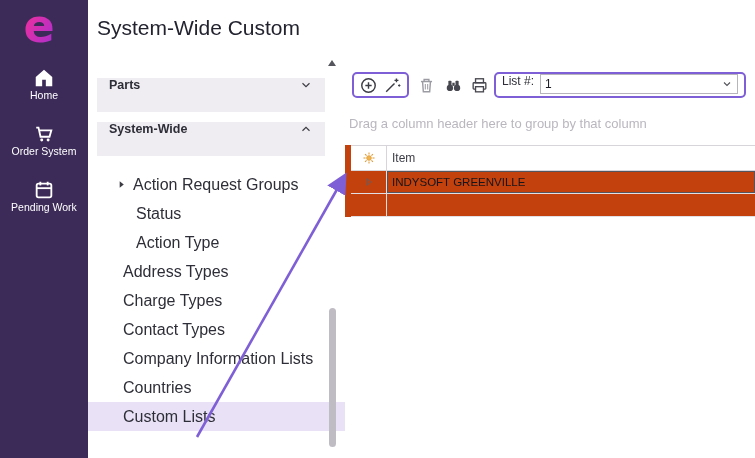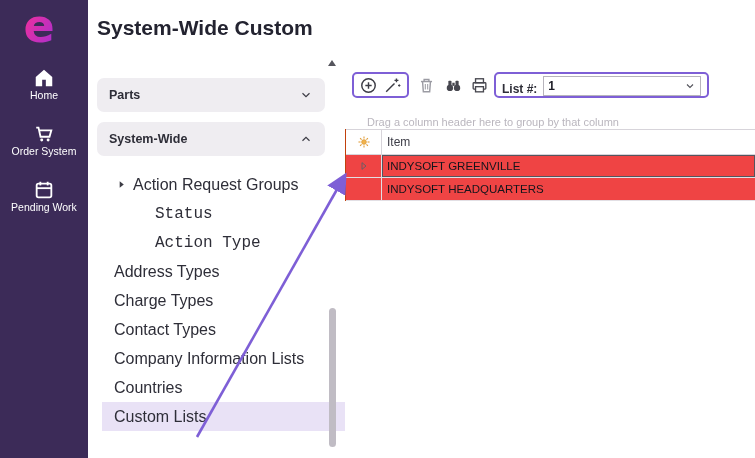--- a/index.html
+++ b/index.html
@@ -15,35 +15,35 @@
 
   
   .sidebar { position:absolute; left:0; top:0; width:88px; height:458px; background:#3c2b58; }
   .logo { position:absolute; left:16px; top:2px; width:46px; height:50px; }
   .nav { position:absolute; top:56px; left:0; width:88px; display:flex; flex-direction:column; }
   .nav-item { height:56px; display:flex; flex-direction:column; align-items:center; justify-content:center; cursor:pointer; }
   .nav-icon { width:22px; height:22px; }
   .nav-label { color:#ffffff; font-size:10.5px; white-space:nowrap; }
 
   
-  .page-title { position:absolute; left:97px; top:16px; font-size:21px; font-weight:700; color:#232330; }
+  .page-title { position:absolute; left:97px; top:16px; font-size:21px; font-weight:400; color:#232330; }
 
   
   .left-panel { position:absolute; left:88px; top:58px; width:257px; height:400px; }
   .acc-header {
-    position:absolute; left:9px; width:228px; height:34px; background:#efedf1; border-radius:7px;
-    display:flex; align-items:center; justify-content:space-between; padding:0 12px;
+    position:absolute; left:9px; width:228px; height:34px; background:#efedf1; border-radius:0;
+    display:flex; align-items:flex-start; justify-content:space-between; padding:0 12px;
     font-size:12.5px; font-weight:700; color:#2e2e38; cursor:pointer;
   }
   .acc-parts { top:20px; } .acc-sys { top:64px; }
   .acc-chevron { width:14px; height:14px; }
   .tree { position:absolute; left:0; top:112px; width:257px; }
   .tree-item { height:29px; font-size:16px; color:#2e2e38; cursor:pointer; display:flex; align-items:center; }
-  .ind1 { padding-left:12px;margin-left:14px; }
-  .ind2 { padding-left:67px;font-family:Liberation Mono, monospace; }
+  .ind1 { padding-left:35px; }
+  .ind2 { padding-left:48px; }
   .ind2c { padding-left:28px; }
   .tree-item.selected { background:#e9e2f6; }
   .tree-chevron { width:11px; height:11px; margin-right:6px; }
 
   
   .panel-scrollbar { position:absolute; right:8px; top:0; width:9px; height:400px; }
   .sb-up { position:absolute; top:2px; left:0; width:0; height:0;
            border-left:4.5px solid transparent; border-right:4.5px solid transparent; border-bottom:6px solid #55555d; }
   .sb-thumb { position:absolute; top:250px; left:1px; width:7px; height:139px; background:#c0bcc4; border-radius:4px; cursor:grab; }
 
@@ -53,36 +53,36 @@
   .toolbar { position:absolute; top:14px; left:0; width:410px; height:28px; }
   .tb-group1 {
     position:absolute; left:7px; top:0; width:57px; height:26px;
     border:2px solid #7e5fd6; border-radius:5px;
     display:flex; align-items:center; justify-content:space-evenly;
   }
   .tb-btn { width:19px; height:19px; cursor:pointer; }
   .tb-free { position:absolute; top:4px; }
   .pos-trash { left:72px; } .pos-find { left:99px; } .pos-print { left:125px; }
   .tb-group2 {
-    position:absolute; left:149px; top:0; width:215px; height:26px;
+    position:absolute; left:149px; top:0; width:252px; height:26px;
     border:2px solid #7e5fd6; border-radius:5px;
-    display:flex; align-items:flex-end; padding:0 6px; gap:6px;font-weight:bold;
+    display:flex; align-items:flex-start; padding:0 6px; gap:6px;
   }
   .list-label { font-size:12px; color:#2e2e38; white-space:nowrap; }
   .combo { flex:1; height:20px; background:#fff; border:1px solid #b7b4bc; display:flex; align-items:center; padding:0 4px; cursor:pointer; }
   .combo-value { flex:1; font-size:12px; color:#1d1d26; }
   .combo-chevron { width:12px; height:12px; }
 
-  .group-hint { position:absolute; left:22px; top:58px; font-size:11px; color:#bab6be; }
-
-  .grid { position:absolute; left:0; top:71px; width:410px; border-left:1px solid #c2410c; }
+  .group-hint { position:absolute; left:4px; top:58px; font-size:13px; color:#bab6be; }
+
+  .grid { position:absolute; left:0; top:87px; width:410px; border-left:6px solid #c2410c; }
   .grid-header { height:26px; border-top:1px solid #d7d4da; border-bottom:1px solid #d7d4da; display:flex; background:#fff; }
   .gh-col0 { width:36px; border-right:1px solid #d7d4da; display:flex; align-items:center; justify-content:center; }
   .gh-item { flex:1; display:flex; align-items:center; padding-left:5px; font-size:12px; color:#3c3c46; }
-  .grid-row { height:23px; display:flex; border-bottom:1px solid #e2dfe4; background:#ef4444; }
+  .grid-row { height:23px; display:flex; border-bottom:1px solid #e2dfe4; background:#c2410c; }
   .gr-col0 { width:36px; border-right:1px solid #e2dfe4; display:flex; align-items:center; justify-content:center; }
   .gr-cell { flex:1; display:flex; align-items:center; padding-left:5px; font-size:11.5px; color:#15151c; }
   .grid-row.focused .gr-cell { outline:1px solid #55555e; outline-offset:-1px; }
   .sun-icon { width:14px; height:14px; }
   .expander-icon { width:12px; height:12px; }
 
   
   .annotation { position:absolute; left:0; top:0; z-index:40; pointer-events:none; }
 </style>
 </head>
@@ -285,23 +285,20 @@
             </svg>
         </span>
       </div>
       <div class="gr-cell">
         <span>INDYSOFT GREENVILLE</span>
       </div>
     </div>
 
     <div class="grid-row">
       <div class="gr-col0"></div>
-      <div class="gr-cell">
-        <span>INDYSOFT HEADQUARTERS</span>
-      </div>
     </div>
   </div>
 </div>
 
 <svg class="annotation" width="755" height="458" viewBox="0 0 755 458">
   <defs>
     <marker id="arrowhead" markerWidth="9" markerHeight="9" refX="6" refY="4" orient="auto">
       <path d="M0 0 L8 4 L0 8 Z" fill="#7e5fd6"></path>
     </marker>
   </defs>

